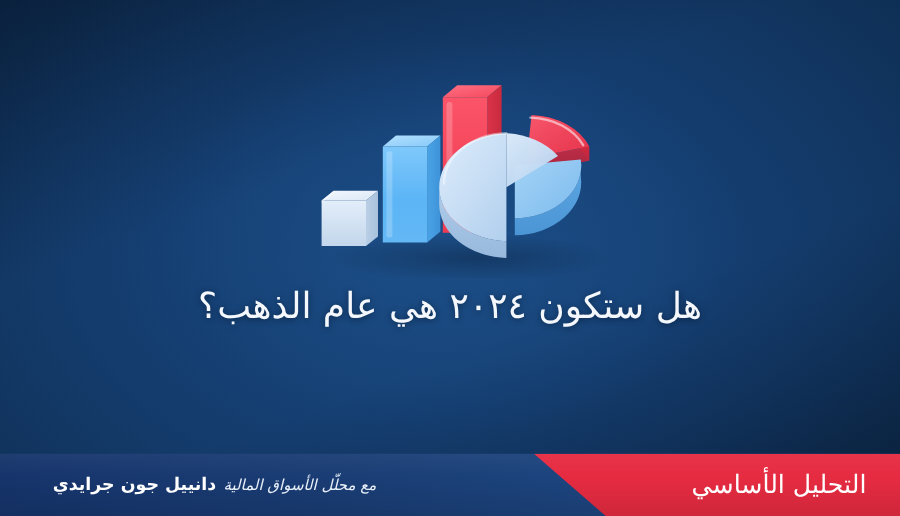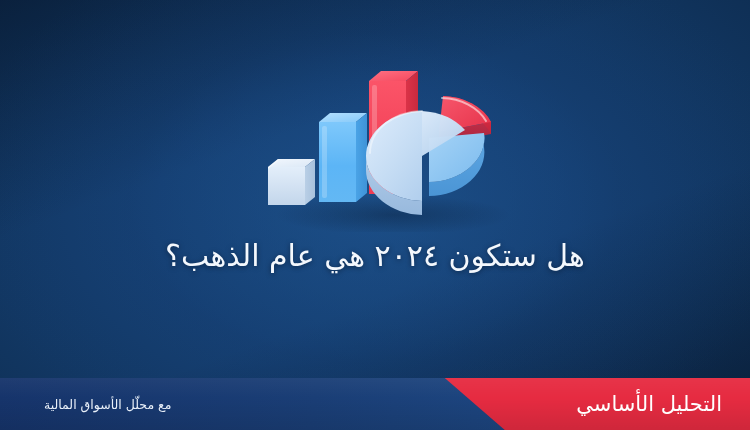--- a/index.html
+++ b/index.html
@@ -144,20 +144,21 @@
     align-items: baseline;
     gap: 6px;
     direction: rtl;
     color: #ffffff;
   }
   .credit-with {
     font-size: 12.5px;
     font-weight: 400;
     color: #e9f0f9;
     letter-spacing: 0.1px;
+    font-style: italic;
   }
   .credit-name {
     font-size: 14.5px;
     font-weight: 700;
     color: #ffffff;
     letter-spacing: 0.1px;
   }
 </style>
 </head>
 <body>
@@ -305,17 +306,18 @@
   <div class="footer">
     <div class="footer-blue"></div>
     <div class="footer-red"></div>
     <div class="footer-sheen"></div>
 
     <div class="footer-analysis">التحليل الأساسي</div>
 
     <div class="footer-credit">
       <div class="footer-credit-inner">
         <span class="credit-with">مع محلّل الأسواق المالية</span>
+        <span class="credit-name">دانييل جون جرايدي</span>
       </div>
     </div>
   </div>
 
 </div>
 
 </body></html>

